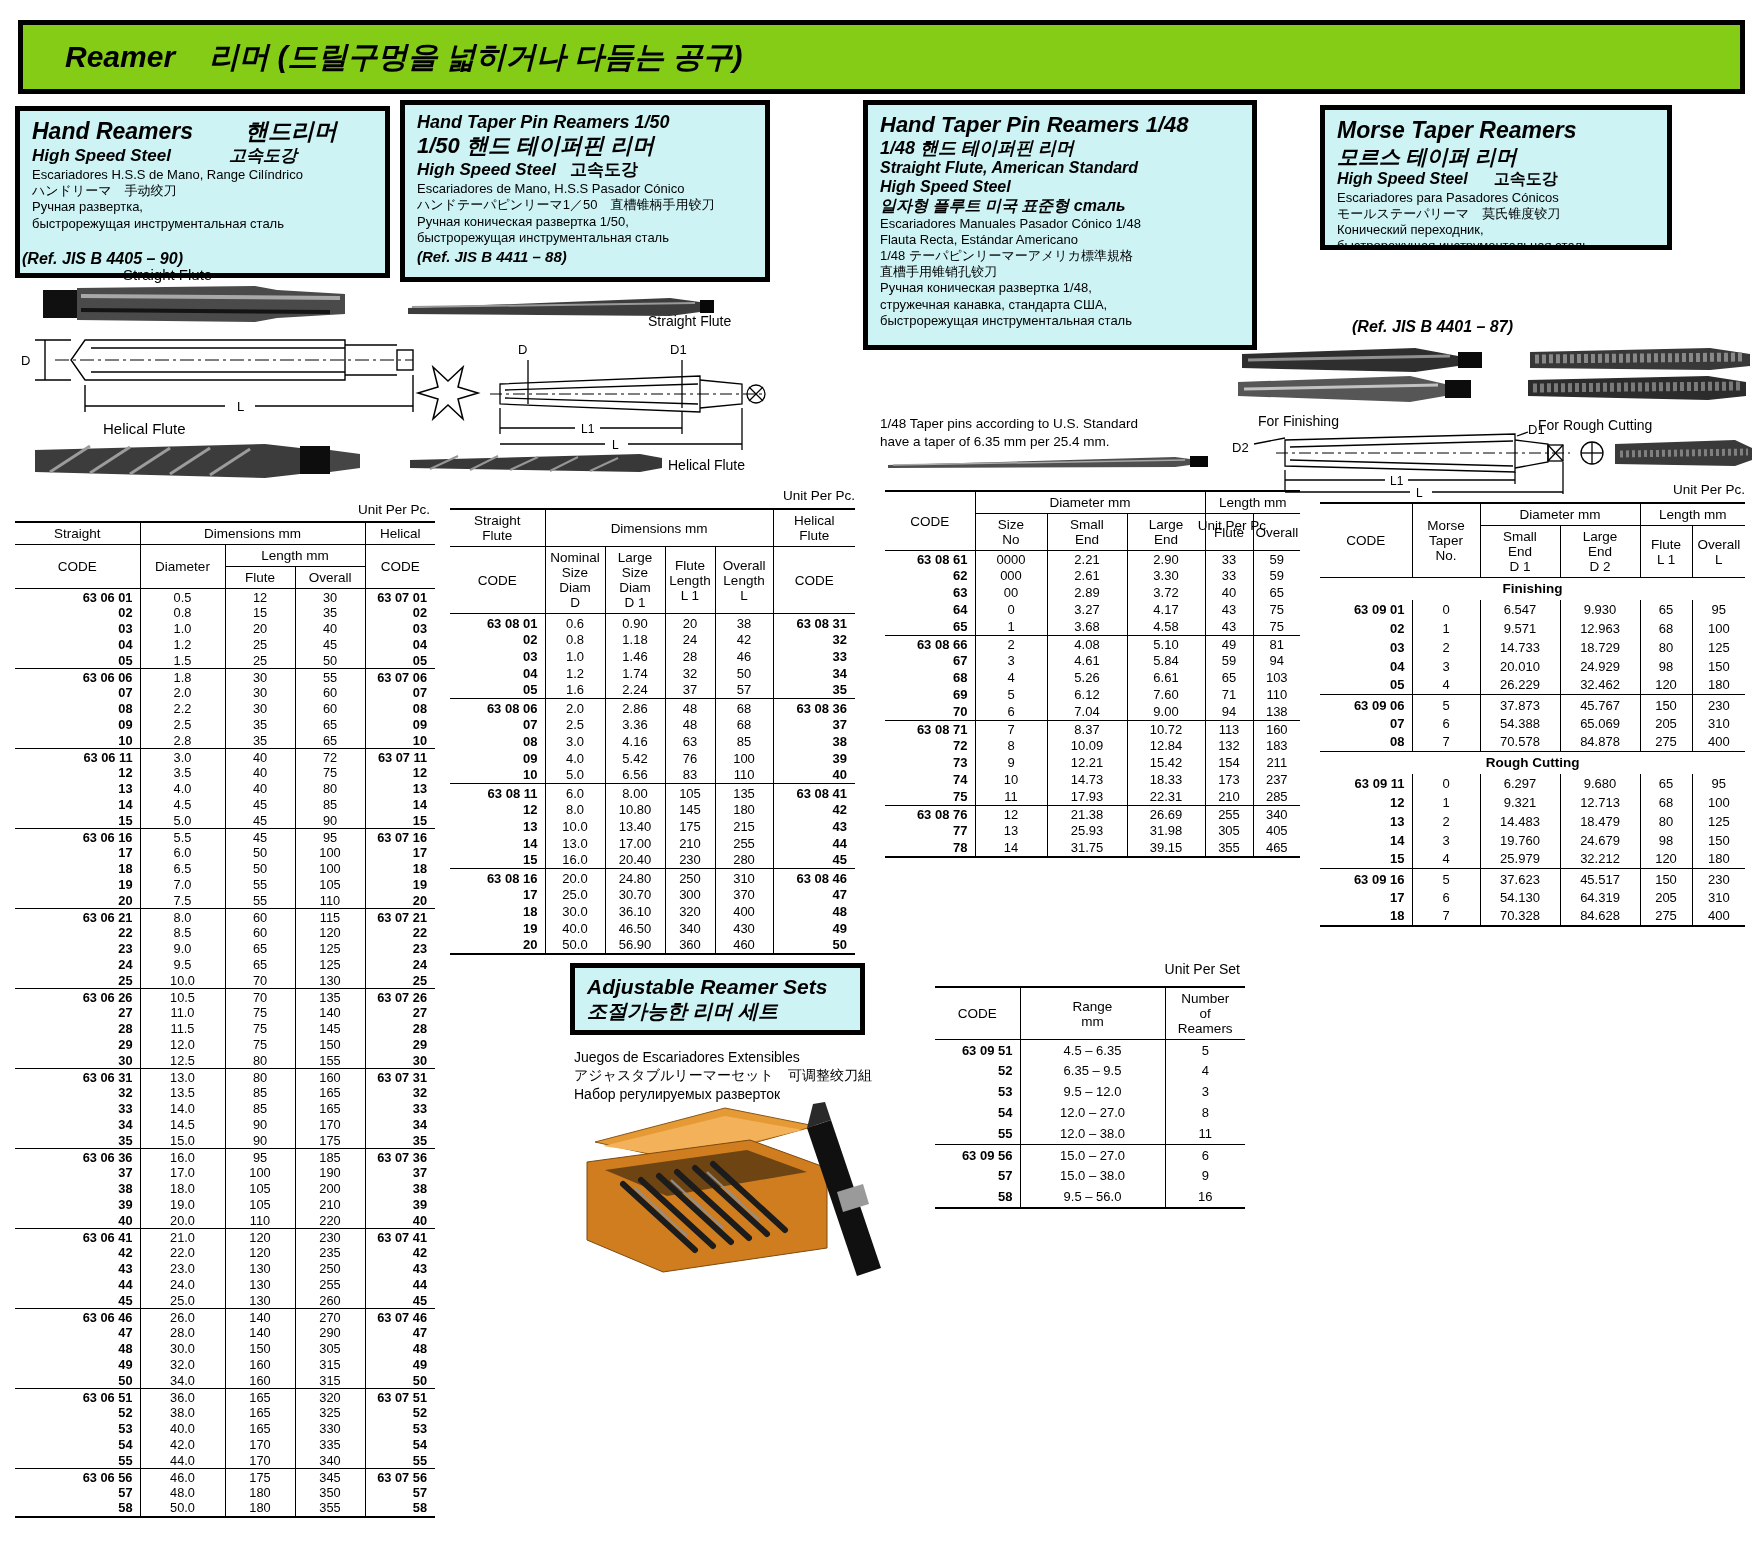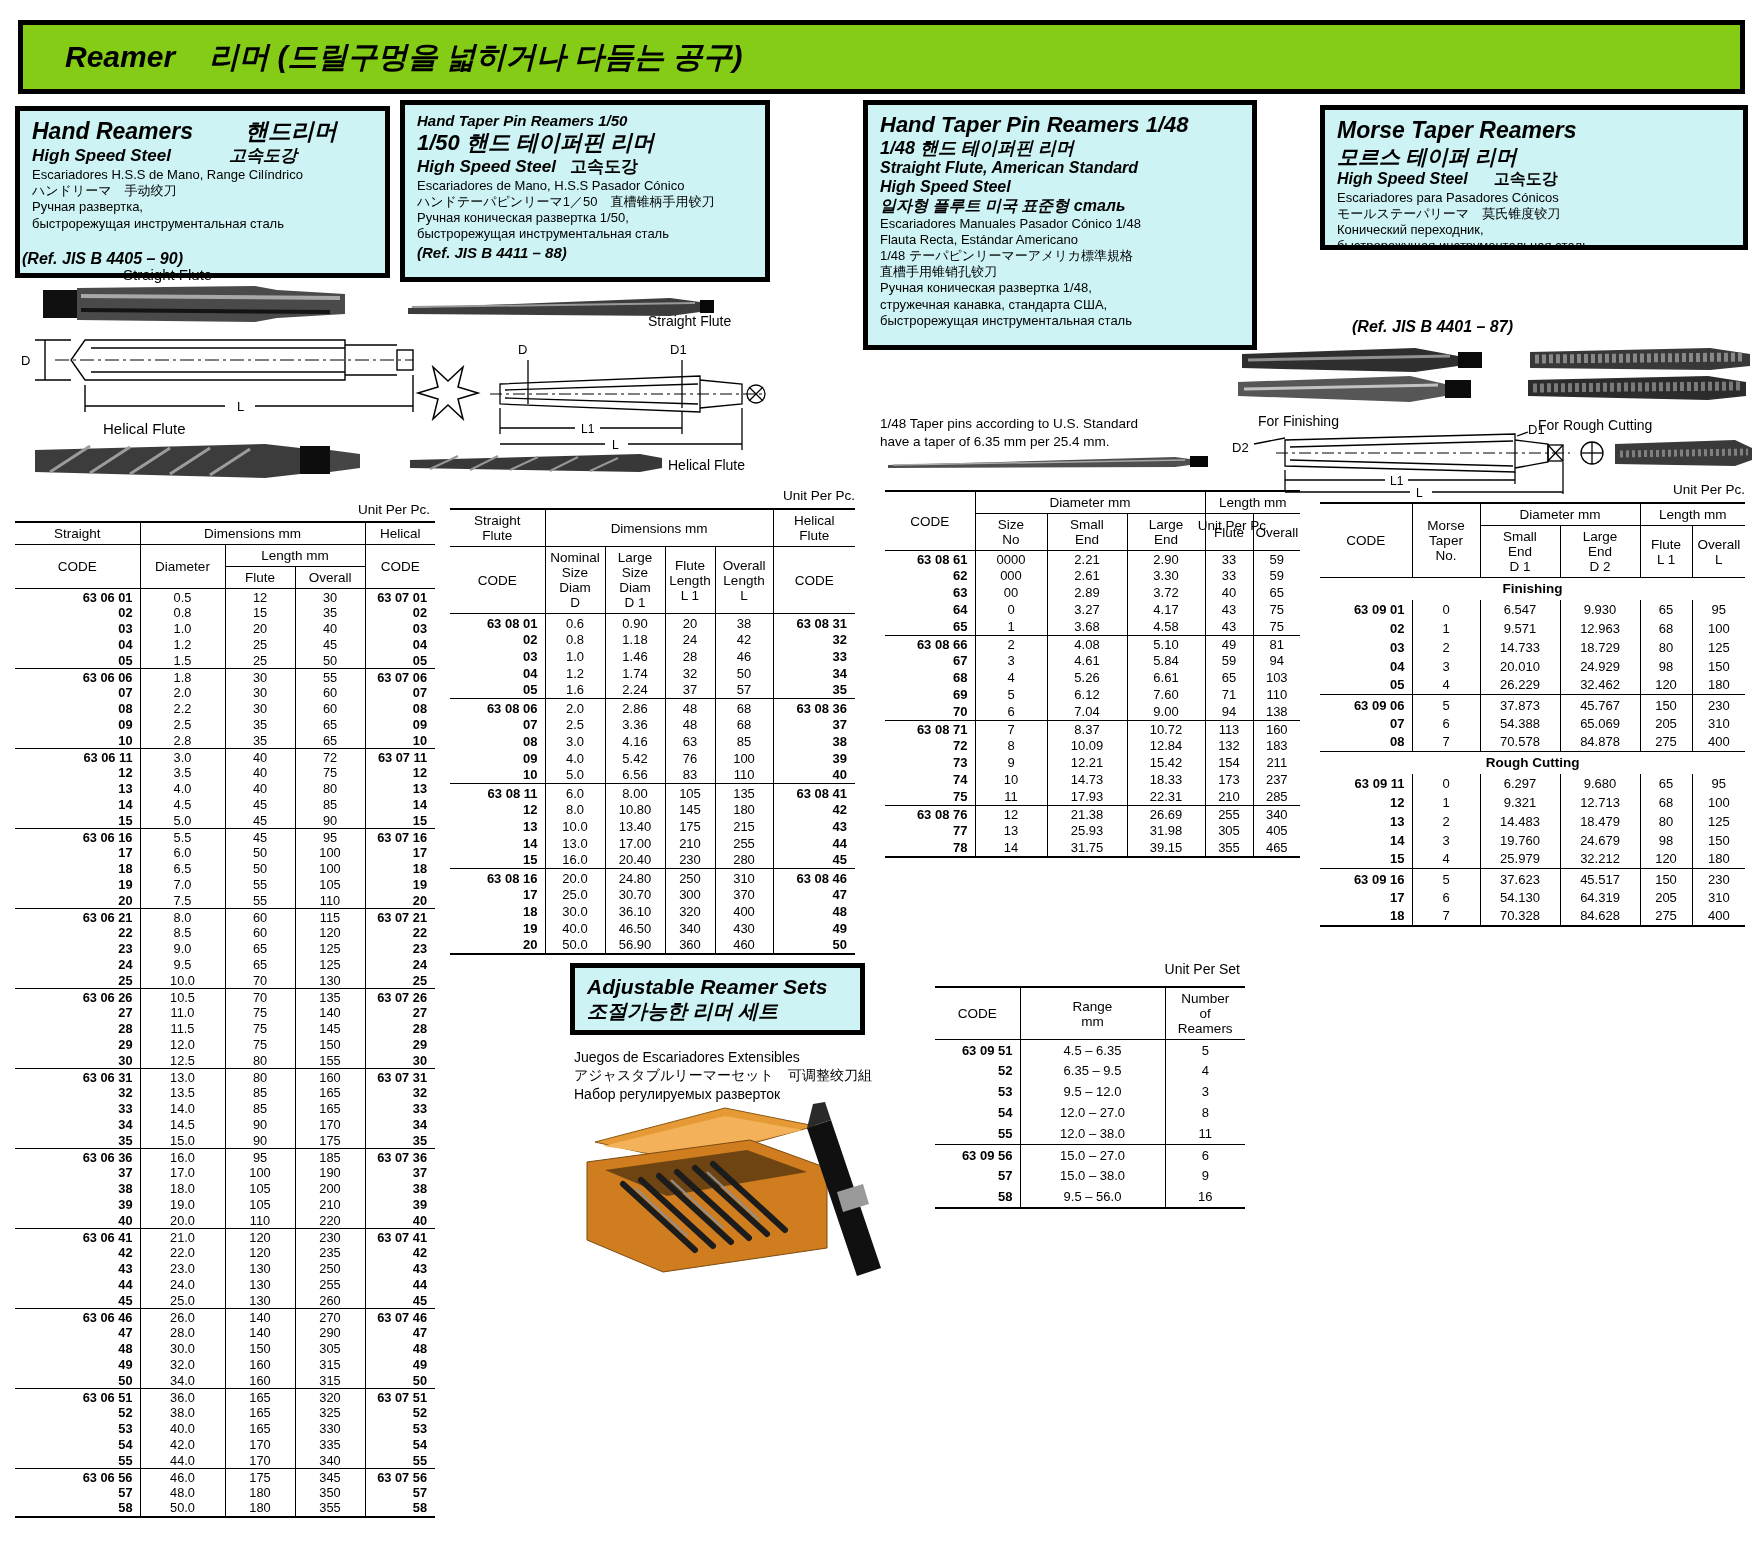--- a/index.html
+++ b/index.html
@@ -544,21 +544,21 @@
           <td class="code">58</td>
           <td class="num bl">50.0</td>
           <td class="num bl">180</td>
           <td class="num bl">355</td>
           <td class="code2 bl">58</td>
         </tr>
       </tbody>
   </table>
 
   <div class="abs hbox" style="left:400px; top:100px; width:370px; height:182px;">
-    <div class="t-title" style="font-size:15px;">Hand Taper Pin Reamers 1/50</div>
+    <div class="t-title" style="font-size:18px;">Hand Taper Pin Reamers 1/50</div>
     <div class="t-title" style="font-size:22px;">1/50 핸드 테이퍼핀 리머</div>
     <div class="trow" style="column-gap:14px;">
       <span class="t-sub">High Speed Steel</span>
       <span class="t-sub" style="font-style:normal;">고속도강</span>
     </div>
     <div class="t-desc">Escariadores de Mano, H.S.S Pasador Cónico</div>
     <div class="t-desc">ハンドテーパピンリーマ1／50　直槽锥柄手用铰刀</div>
     <div class="t-desc">Ручная коническая развертка 1/50,</div>
     <div class="t-desc">быстрорежущая инструментальная сталь</div>
     <div class="ref" style="font-size:15px; margin-top:2px;">(Ref. JIS B 4411 – 88)</div>
@@ -1007,21 +1007,21 @@
           <td class="code">78</td>
           <td class="num bl">14</td>
           <td class="num bl">31.75</td>
           <td class="num bl">39.15</td>
           <td class="num bl">355</td>
           <td class="num bl">465</td>
         </tr>
       </tbody>
   </table>
 
-  <div class="abs hbox" style="left:1320px; top:105px; width:428px; height:145px;">
+  <div class="abs hbox" style="left:1320px; top:105px; width:352px; height:145px;">
     <div class="t-title">Morse Taper Reamers</div>
     <div class="trow" style="column-gap:0;">
       <span class="t-title2">모르스 테이퍼 리머</span>
     </div>
     <div class="trow" style="column-gap:26px;">
       <span class="t-sub" style="font-size:16px;">High Speed Steel</span>
       <span class="t-sub" style="font-size:16px; font-style:normal;">고속도강</span>
     </div>
     <div class="t-desc">Escariadores para Pasadores Cónicos</div>
     <div class="t-desc">モールステーパリーマ　莫氏锥度铰刀</div>

